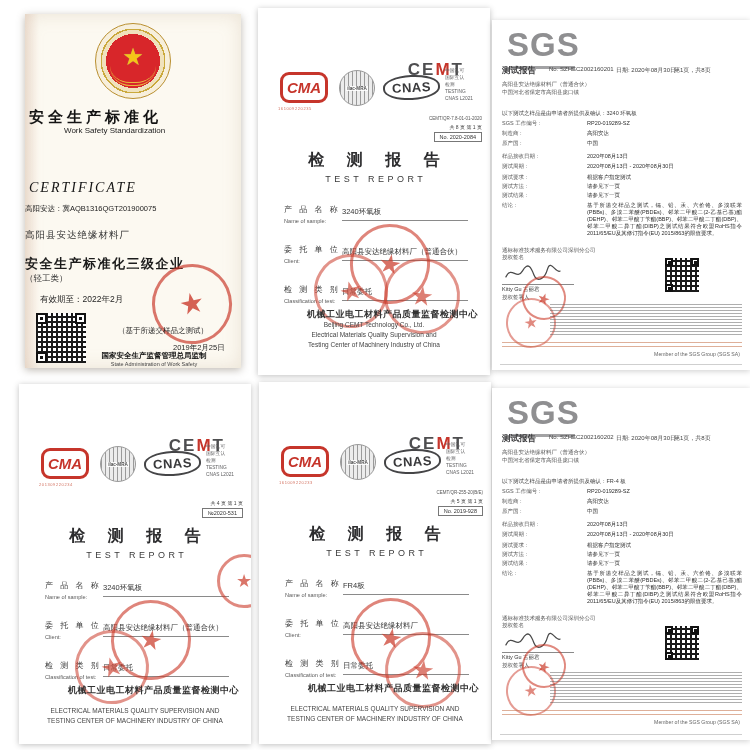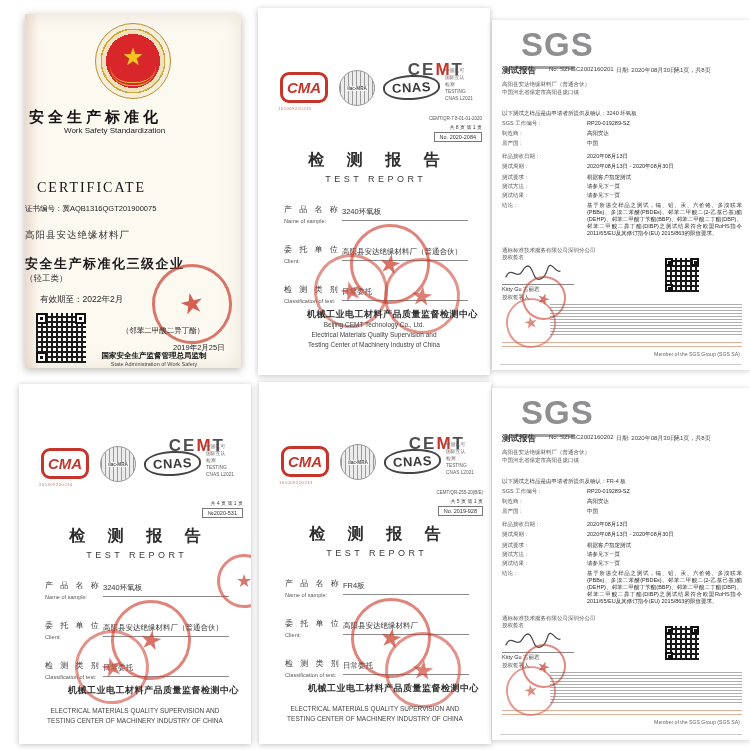--- a/index.html
+++ b/index.html
@@ -15,21 +15,21 @@
   .emblem { left:70px; top:9px; width:76px; height:76px; border-radius:50%;
     background:radial-gradient(circle at 50% 50%, #d8262a 0 27px, #f0e2bd 27px 31px, #caa93c 31px 32.5px, #f7efdc 32.5px);
     border:1.5px solid #b98f2f; display:flex; align-items:center; justify-content:center; }
   .emblem .star { color:#f5c518; font-size:24px; line-height:1; transform:translateY(-4px); text-shadow:0 0 1px #a97; }
   .emblem::after { content:""; position:absolute; left:14px; right:14px; bottom:12px; height:16px;
     border-bottom:4px double #e8b93c; border-radius:0 0 40px 40px; }
   .sc-center { left:0; right:0; }
   .sc-header    { top:94px;  font-family:"Liberation Serif", serif; font-weight:bold; font-size:15px; letter-spacing:4px; padding-left:4px; color:#141414; }
   .sc-header-en { top:112px; font-size:8px; color:#222;margin-left:39px; }
   .sc-big       { top:124px; font-family:"Liberation Serif", serif; font-weight:bold; font-size:37px; color:#111; }
-  .sc-cert-en   { top:166px; font-family:"Liberation Serif", serif; font-size:14px; letter-spacing:2px; padding-left:12px; color:#141414; }
+  .sc-cert-en   { top:166px; font-family:"Liberation Serif", serif; font-size:14px; letter-spacing:2px; padding-left:4px; color:#141414;font-style:italic; }
   .sc-no        { top:190px; font-size:7.5px; color:#222; }
   .sc-company   { top:215px; font-size:9.5px; color:#333; letter-spacing:1px; }
   .sc-award     { top:241px; font-size:13px; font-weight:bold; letter-spacing:1.5px; color:#1c1c1c; }
   .sc-award-note{ top:259px; font-size:8.5px; color:#2e2e2e; }
   .sc-valid { left:15px; top:280px; font-size:8.5px; color:#1f1f1f; }
   .sc-stamp-note { left:62px; top:312px; width:152px; text-align:center; font-size:7.5px; color:#262626; }
   .sc-date  { left:148px; top:329px; font-size:7.5px; color:#262626; }
   .sc-footer-cn { left:56px; top:337px; width:146px; text-align:center; font-size:7.5px; font-weight:bold; color:#111; }
   .sc-footer-en { left:56px; top:347px; width:146px; text-align:center; font-size:5.5px; color:#444; }
 
@@ -89,21 +89,21 @@
   .edge-seal .star { font-size:18px; }
   .ct-org-cn { top:300px; font-size:9px; font-weight:bold; letter-spacing:.5px; color:#333;padding-left:37px; }
   .ct-org-e1 { top:313px; font-size:6.5px; color:#444; }
   .ct-org-e2 { top:323px; font-size:6.5px; color:#444; }
   .ct-org-e3 { top:333px; font-size:6.5px; color:#444; }
 
   
   .sgs-card { left:492px; width:258px; background:#ffffff; box-shadow:0 1px 6px rgba(0,0,0,.2); }
   .sgs-c { top:20px;  height:350px; }
   .sgs-f { top:388px; height:352px; }
-  .sg-logo { left:15px; top:6px; font-size:33px; font-weight:bold; color:#8f8f91; letter-spacing:1px;margin-left:14px; }
+  .sg-logo { left:15px; top:6px; font-size:33px; font-weight:bold; color:#8f8f91; letter-spacing:1px; }
   .sg-bar { left:17px; top:46px; width:66px; height:3px; background:#a2a2a4; }
   .sg-title { left:10px; top:45px; font-size:8.5px; font-weight:bold; color:#3b3b3d; }
   .sg-no   { left:57px;  top:46px; font-size:6px; color:#454545; }
   .sg-date { left:124px; top:46px; font-size:6px; color:#454545; }
   .sg-page { left:182px; top:46px; font-size:6px; color:#454545; }
   .sg-addr1 { left:10px; top:61px; font-size:5.5px; color:#555; }
   .sg-addr2 { left:10px; top:69px; font-size:5.5px; color:#555; }
   .sg-intro { left:10px; top:90px; font-size:5.5px; color:#404040; }
   .sg-rl { left:10px; width:82px; font-size:5.5px; color:#555; }
   .sg-rv { left:95px; right:8px; font-size:5.5px; color:#2f2f2f; }
@@ -136,34 +136,34 @@
 
 <div class="board">
 
   <div class="card cert-safety">
     <div class="emblem">
       <span class="star">★</span>
     </div>
     <div class="sc-center sc-header">安全生产标准化</div>
     <div class="sc-center sc-header-en">Work Safety Standardization</div>
     <div class="sc-center sc-cert-en">CERTIFICATE</div>
-    <div class="sc-center sc-no">证书编号：冀AQB1316QGT201900075</div>
+    <div class="sc-center sc-no">高阳安达：冀AQB1316QGT201900075</div>
     <div class="sc-center sc-company">高阳县安达绝缘材料厂</div>
     <div class="sc-center sc-award-note">（轻工类）</div>
     <div class="sc-center sc-award">安全生产标准化三级企业</div>
     <div class="sc-valid">有效期至：2022年2月</div>
     <div class="qr sc-qr">
       <div class="fp tl"></div>
       <div class="fp tr"></div>
       <div class="fp bl"></div>
     </div>
     <div class="seal sc-seal">
       <span class="star">★</span>
     </div>
-    <div class="sc-stamp-note">（邻苯二甲酸二异丁酯）</div>
+    <div class="sc-stamp-note">（基于所递交样品之测试）</div>
     <div class="sc-date">2019年2月25日</div>
     <div class="sc-footer-cn">国家安全生产监督管理总局监制</div>
     <div class="sc-footer-en">State Administration of Work Safety</div>
   </div>
 
   <div class="card cemt-card cemt-b">
     <div class="ct-logo"><span>CE</span><span class="m">M</span><span>T</span></div>
     <div class="ct-cma">CMA</div>
     <div class="ct-cma-no">161009220235</div>
     <div class="ct-ilac">

